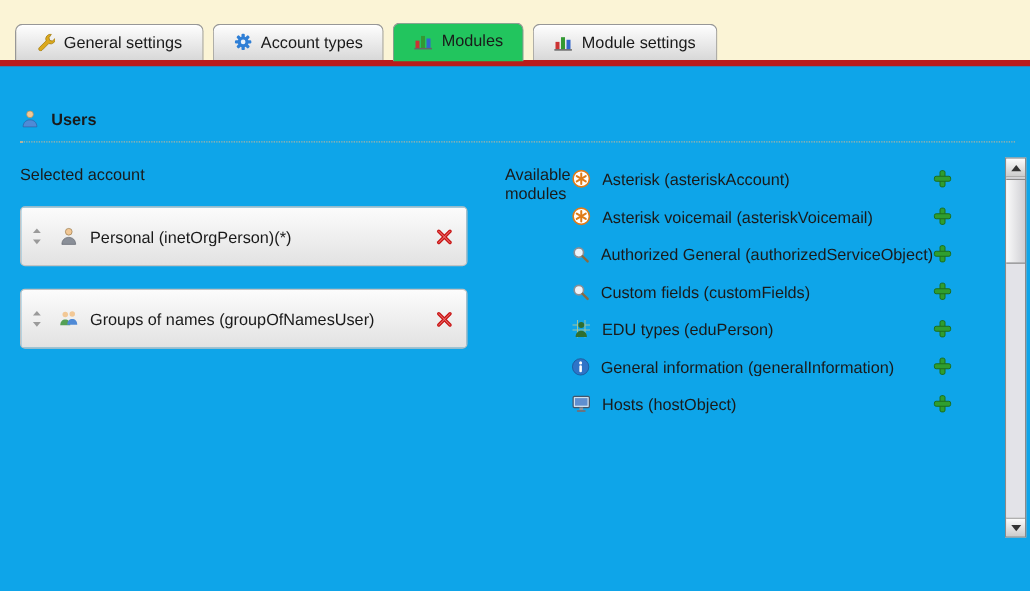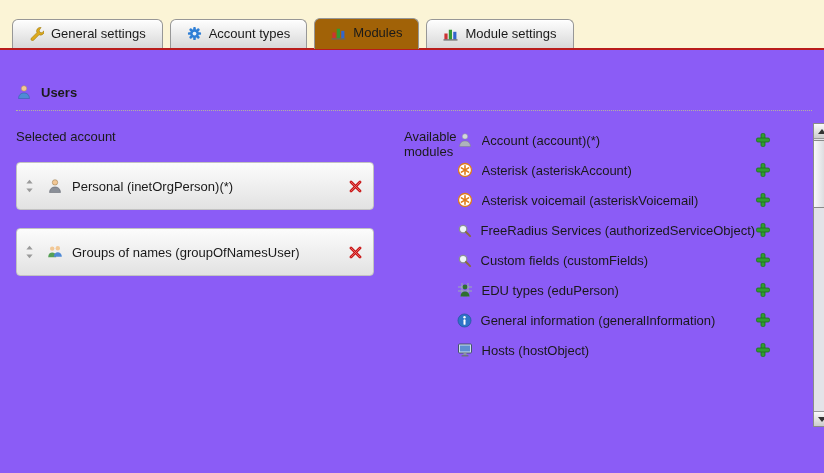--- a/index.html
+++ b/index.html
@@ -18,27 +18,27 @@
     display: inline-flex; align-items: center; gap: 7px;
     padding: 6px 16px 7px; margin-right: 7px;
     font-size: 13px; cursor: pointer; position: relative;
     background: linear-gradient(#fefefe, #d8d8d8);
     border: 1px solid #979797; border-bottom: none;
     border-radius: 6px 6px 0 0;
     box-shadow: inset 0 1px 0 #ffffff;
     white-space: nowrap;
   }
   .tab.active {
-    background: #a16207; z-index: 2; margin-bottom: -1px; padding-bottom: 9px;
+    background: #22c55e; z-index: 2; margin-bottom: -1px; padding-bottom: 9px;
     box-shadow: none;
   }
 
   
   .content {
-    flex: 1; background: #8b5cf6; border-top: 2px solid #b91c1c;
+    flex: 1; background: #0ea5e9; border-top: 5px solid #b91c1c;
     padding: 34px 12px 0 16px; position: relative; z-index: 1;
   }
   .section-header {
     display: flex; align-items: center; gap: 9px;
     font-size: 13px; font-weight: bold;
     padding-bottom: 10px; border-bottom: 1px dotted #b3b39e;
   }
 
   .columns { display: flex; margin-top: 18px; }
   .col-left { width: 358px; margin-right: 30px; flex-shrink: 0; }
@@ -215,25 +215,29 @@
             </div>
           </div>
       </div>
       <div class="col-right">
         <div class="col-header">Available modules</div>
         <div class="available-wrap">
           <div class="available-list" id="available-list">
               <div class="avail-row">
                 <span class="icon">
                   <svg width="16" height="16" viewBox="0 0 16 16">
-                    <circle cx="8" cy="4.4" r="2.7" fill="#d2d7dd" stroke="#8a9099" stroke-width="0.5"></circle>
-                    <path d="M2.5 14.5c0-3.6 2.4-5.6 5.5-5.6s5.5 2 5.5 5.6z" fill="#aeb4bc" stroke="#7a8088" stroke-width="0.5"></path>
-                  </svg>
-                </span>
-                <span class="row-label">Account (account)(*)</span>
+                    <circle cx="8" cy="8" r="6.5" fill="#fff" stroke="#e07b18" stroke-width="1.3"></circle>
+                    <g stroke="#e07b18" stroke-width="1.6" stroke-linecap="round">
+                      <line x1="8" y1="3.8" x2="8" y2="12.2"></line>
+                      <line x1="4.4" y1="5.9" x2="11.6" y2="10.1"></line>
+                      <line x1="11.6" y1="5.9" x2="4.4" y2="10.1"></line>
+                    </g>
+                  </svg>
+                </span>
+                <span class="row-label">Asterisk (asteriskAccount)</span>
                 <span class="add-btn">
                   <span class="icon">
                     <svg width="16" height="16" viewBox="0 0 16 16">
                       <g fill="#2f9e2f" stroke="#1c6e1c" stroke-width="0.8">
                         <rect x="6" y="1.5" width="4" height="13" rx="1.4"></rect>
                         <rect x="1.5" y="6" width="13" height="4" rx="1.4"></rect>
                       </g>
                     </svg>
                   </span>
                 </span>
@@ -242,63 +246,40 @@
                 <span class="icon">
                   <svg width="16" height="16" viewBox="0 0 16 16">
                     <circle cx="8" cy="8" r="6.5" fill="#fff" stroke="#e07b18" stroke-width="1.3"></circle>
                     <g stroke="#e07b18" stroke-width="1.6" stroke-linecap="round">
                       <line x1="8" y1="3.8" x2="8" y2="12.2"></line>
                       <line x1="4.4" y1="5.9" x2="11.6" y2="10.1"></line>
                       <line x1="11.6" y1="5.9" x2="4.4" y2="10.1"></line>
                     </g>
                   </svg>
                 </span>
-                <span class="row-label">Asterisk (asteriskAccount)</span>
-                <span class="add-btn">
-                  <span class="icon">
-                    <svg width="16" height="16" viewBox="0 0 16 16">
-                      <g fill="#2f9e2f" stroke="#1c6e1c" stroke-width="0.8">
-                        <rect x="6" y="1.5" width="4" height="13" rx="1.4"></rect>
-                        <rect x="1.5" y="6" width="13" height="4" rx="1.4"></rect>
-                      </g>
-                    </svg>
-                  </span>
-                </span>
-              </div>
-              <div class="avail-row">
-                <span class="icon">
-                  <svg width="16" height="16" viewBox="0 0 16 16">
-                    <circle cx="8" cy="8" r="6.5" fill="#fff" stroke="#e07b18" stroke-width="1.3"></circle>
-                    <g stroke="#e07b18" stroke-width="1.6" stroke-linecap="round">
-                      <line x1="8" y1="3.8" x2="8" y2="12.2"></line>
-                      <line x1="4.4" y1="5.9" x2="11.6" y2="10.1"></line>
-                      <line x1="11.6" y1="5.9" x2="4.4" y2="10.1"></line>
-                    </g>
-                  </svg>
-                </span>
                 <span class="row-label">Asterisk voicemail (asteriskVoicemail)</span>
                 <span class="add-btn">
                   <span class="icon">
                     <svg width="16" height="16" viewBox="0 0 16 16">
                       <g fill="#2f9e2f" stroke="#1c6e1c" stroke-width="0.8">
                         <rect x="6" y="1.5" width="4" height="13" rx="1.4"></rect>
                         <rect x="1.5" y="6" width="13" height="4" rx="1.4"></rect>
                       </g>
                     </svg>
                   </span>
                 </span>
               </div>
               <div class="avail-row">
                 <span class="icon">
                   <svg width="15" height="15" viewBox="0 0 16 16">
                     <circle cx="6.5" cy="6.5" r="4" fill="#eef4fa" stroke="#8a8f96" stroke-width="1.4"></circle>
                     <line x1="9.6" y1="9.6" x2="14" y2="14" stroke="#8a6a40" stroke-width="2" stroke-linecap="round"></line>
                   </svg>
                 </span>
-                <span class="row-label">FreeRadius Services (authorizedServiceObject)</span>
+                <span class="row-label">Authorized General (authorizedServiceObject)</span>
                 <span class="add-btn">
                   <span class="icon">
                     <svg width="16" height="16" viewBox="0 0 16 16">
                       <g fill="#2f9e2f" stroke="#1c6e1c" stroke-width="0.8">
                         <rect x="6" y="1.5" width="4" height="13" rx="1.4"></rect>
                         <rect x="1.5" y="6" width="13" height="4" rx="1.4"></rect>
                       </g>
                     </svg>
                   </span>
                 </span>

